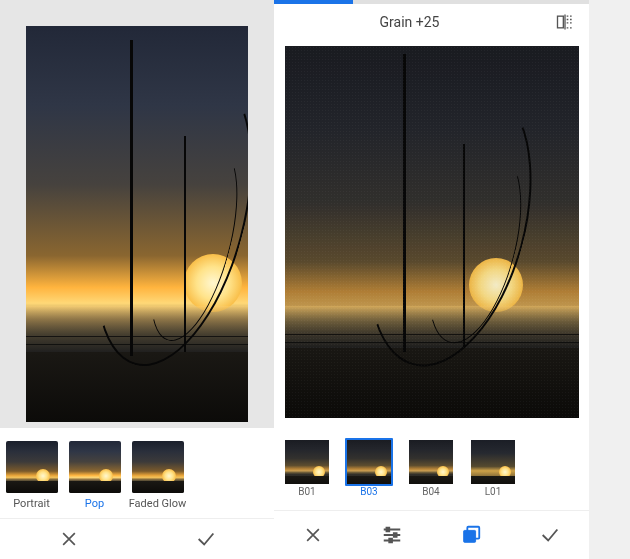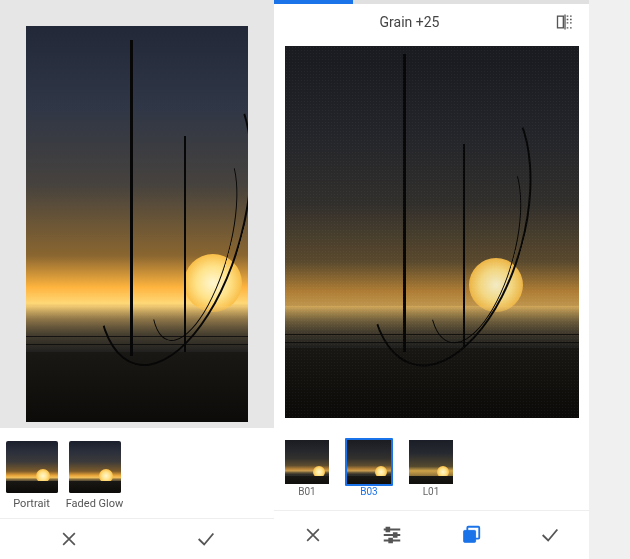--- a/index.html
+++ b/index.html
@@ -233,20 +233,28 @@
     <div class="tray">
       <div class="filter-cell">
         <div class="filter-thumb scene">
             <div class="sky"></div>
             <div class="sun" style="left:30px;top:28px;width:14px;height:14px;"></div>
             <div class="pier" style="top:40px;height:12px;"></div>
           </div>
         <div class="filter-label">Portrait</div>
       </div>
       <div class="filter-cell">
+        <div class="filter-thumb scene bright">
+            <div class="sky"></div>
+            <div class="sun" style="left:30px;top:28px;width:14px;height:14px;"></div>
+            <div class="pier" style="top:40px;height:12px;"></div>
+          </div>
+        <div class="filter-label active">Pop</div>
+      </div>
+      <div class="filter-cell">
         <div class="filter-thumb scene">
             <div class="sky"></div>
             <div class="sun" style="left:30px;top:28px;width:14px;height:14px;"></div>
             <div class="pier" style="top:40px;height:12px;"></div>
           </div>
         <div class="filter-label">Faded Glow</div>
       </div>
     </div>
 
     <div class="bottombar">
@@ -305,20 +313,28 @@
       </div>
       <div class="filter-cell">
         <div class="filter-thumb scene muted active">
             <div class="sky"></div>
             <div class="sun" style="left:28px;top:26px;width:12px;height:12px;"></div>
             <div class="pier" style="top:36px;height:12px;"></div>
           </div>
         <div class="filter-label active">B03</div>
       </div>
       <div class="filter-cell">
+        <div class="filter-thumb scene muted">
+            <div class="sky"></div>
+            <div class="sun" style="left:28px;top:26px;width:12px;height:12px;"></div>
+            <div class="pier" style="top:36px;height:12px;"></div>
+          </div>
+        <div class="filter-label">B04</div>
+      </div>
+      <div class="filter-cell">
         <div class="filter-thumb scene filterL">
             <div class="sky"></div>
             <div class="sun" style="left:28px;top:26px;width:12px;height:12px;"></div>
             <div class="pier" style="top:36px;height:12px;"></div>
           </div>
         <div class="filter-label">L01</div>
       </div>
     </div>
 
     <div class="bottombar">

